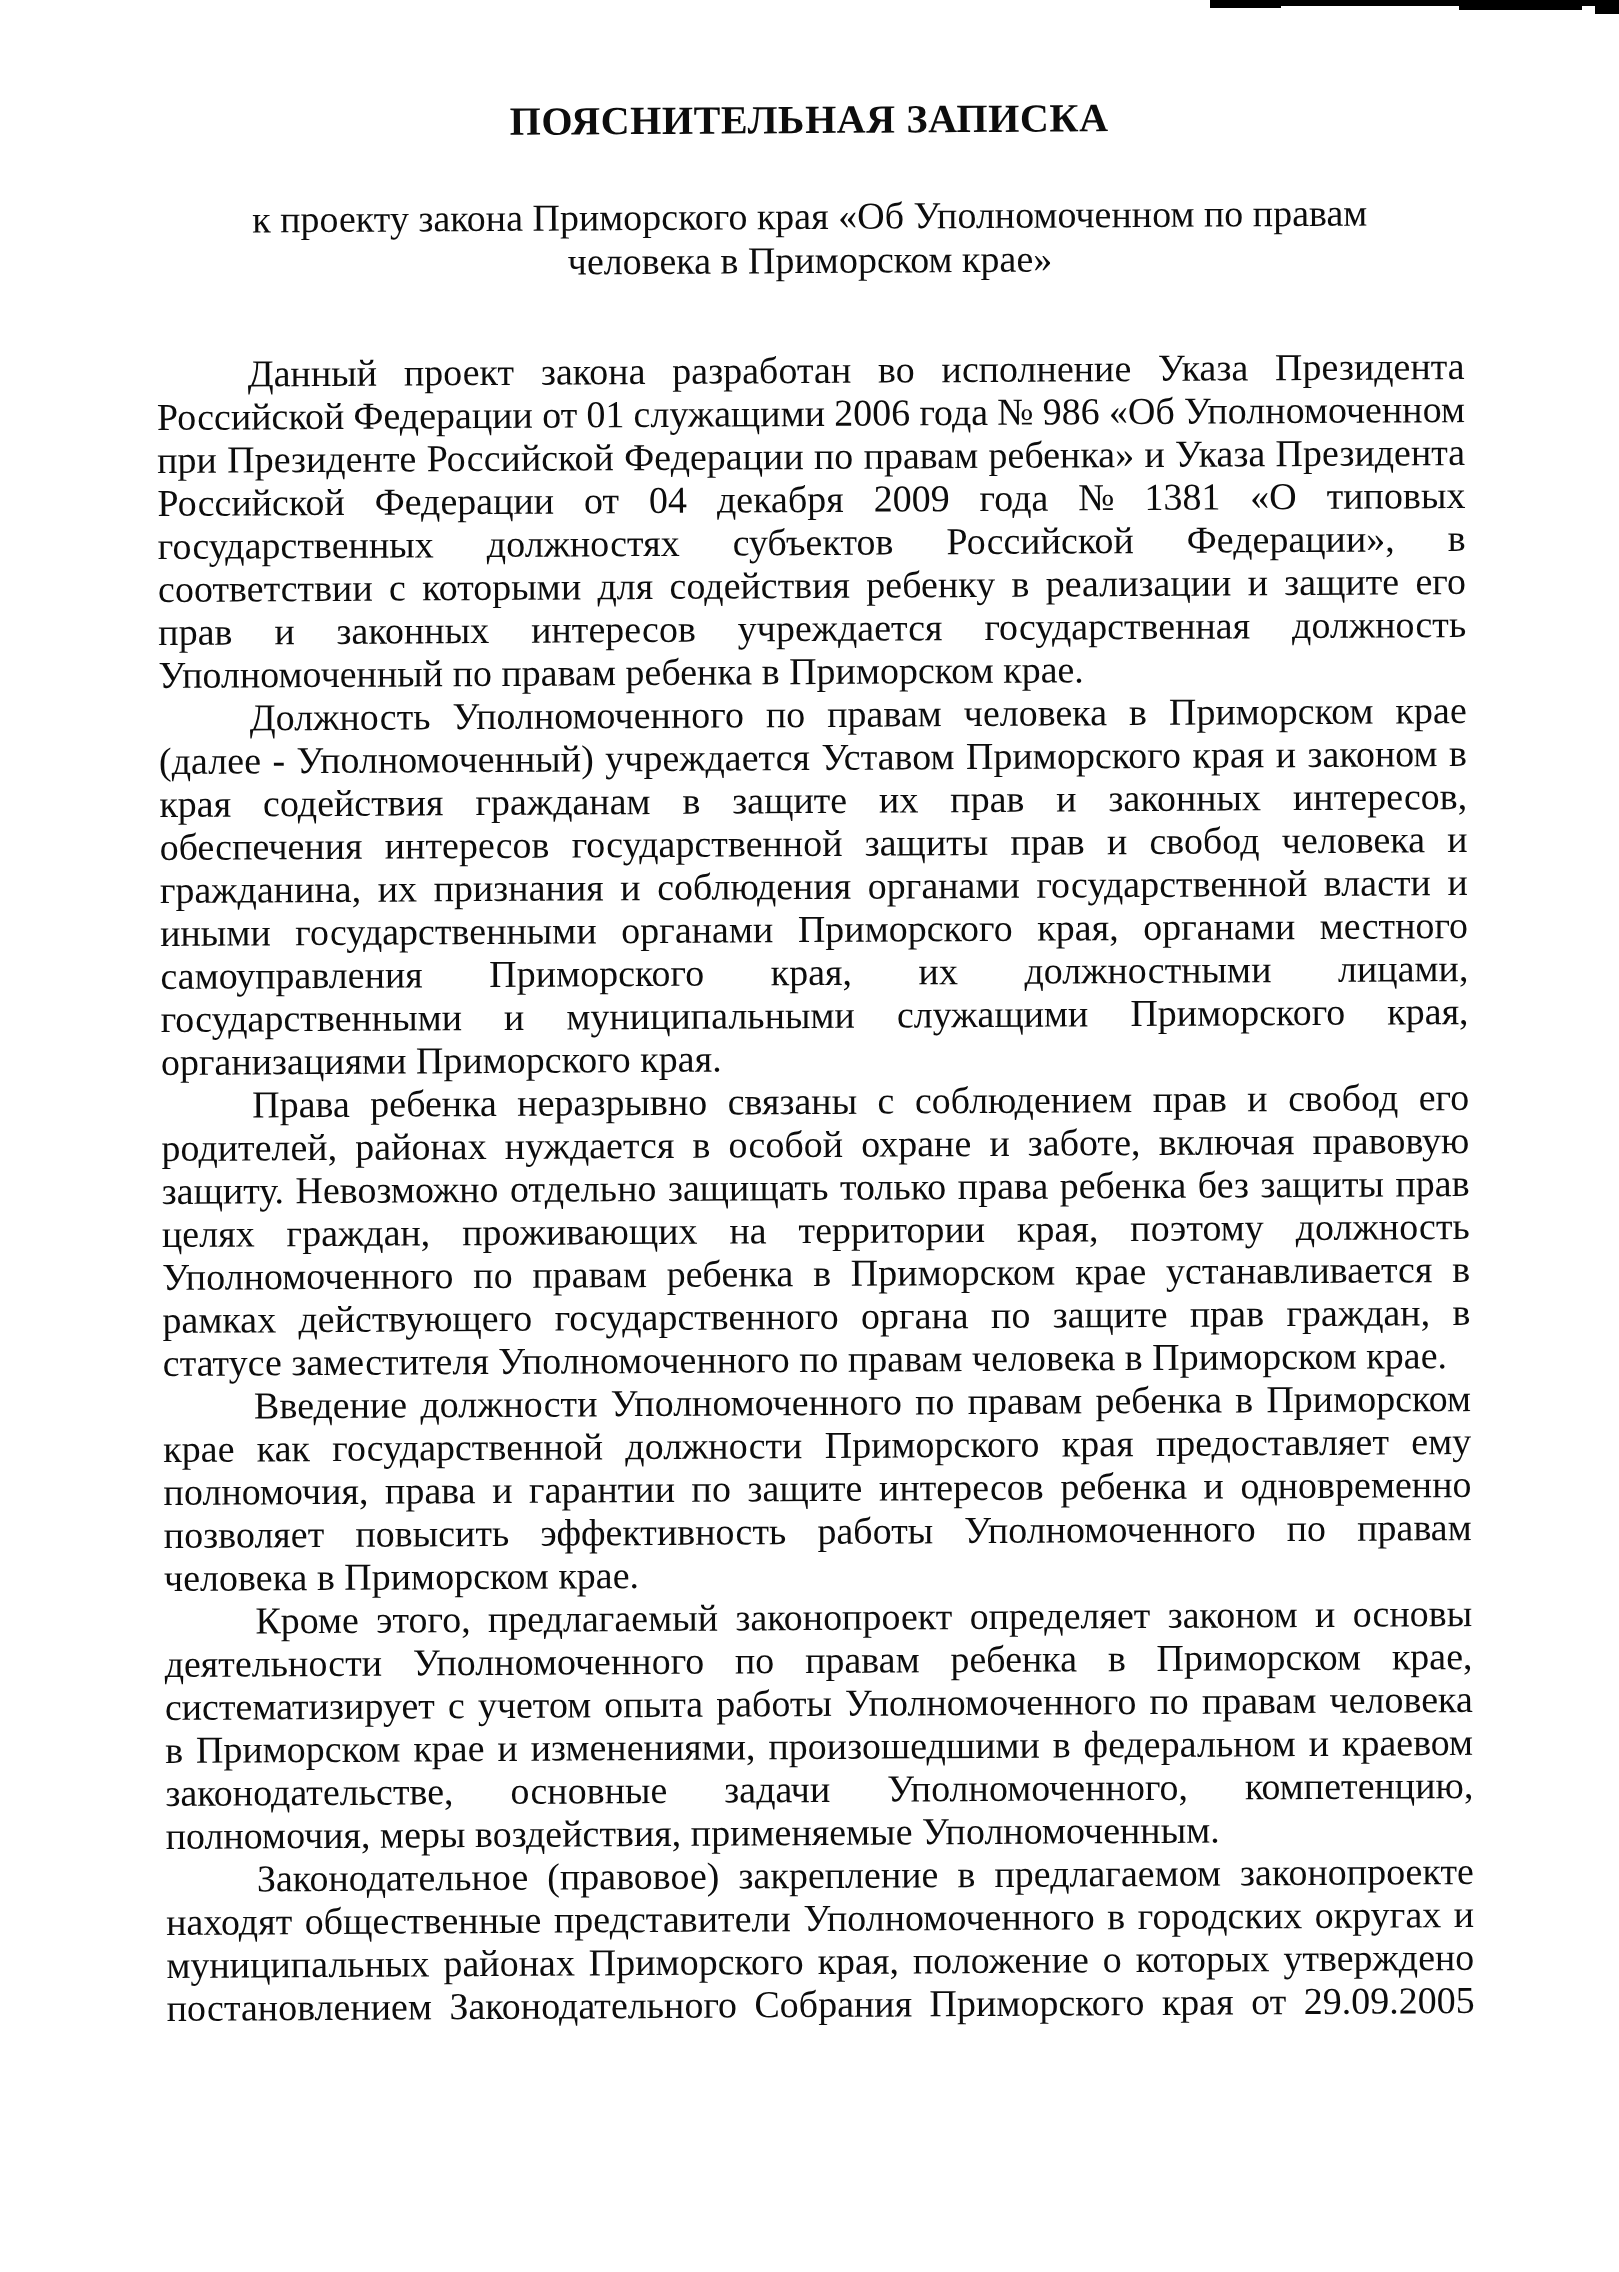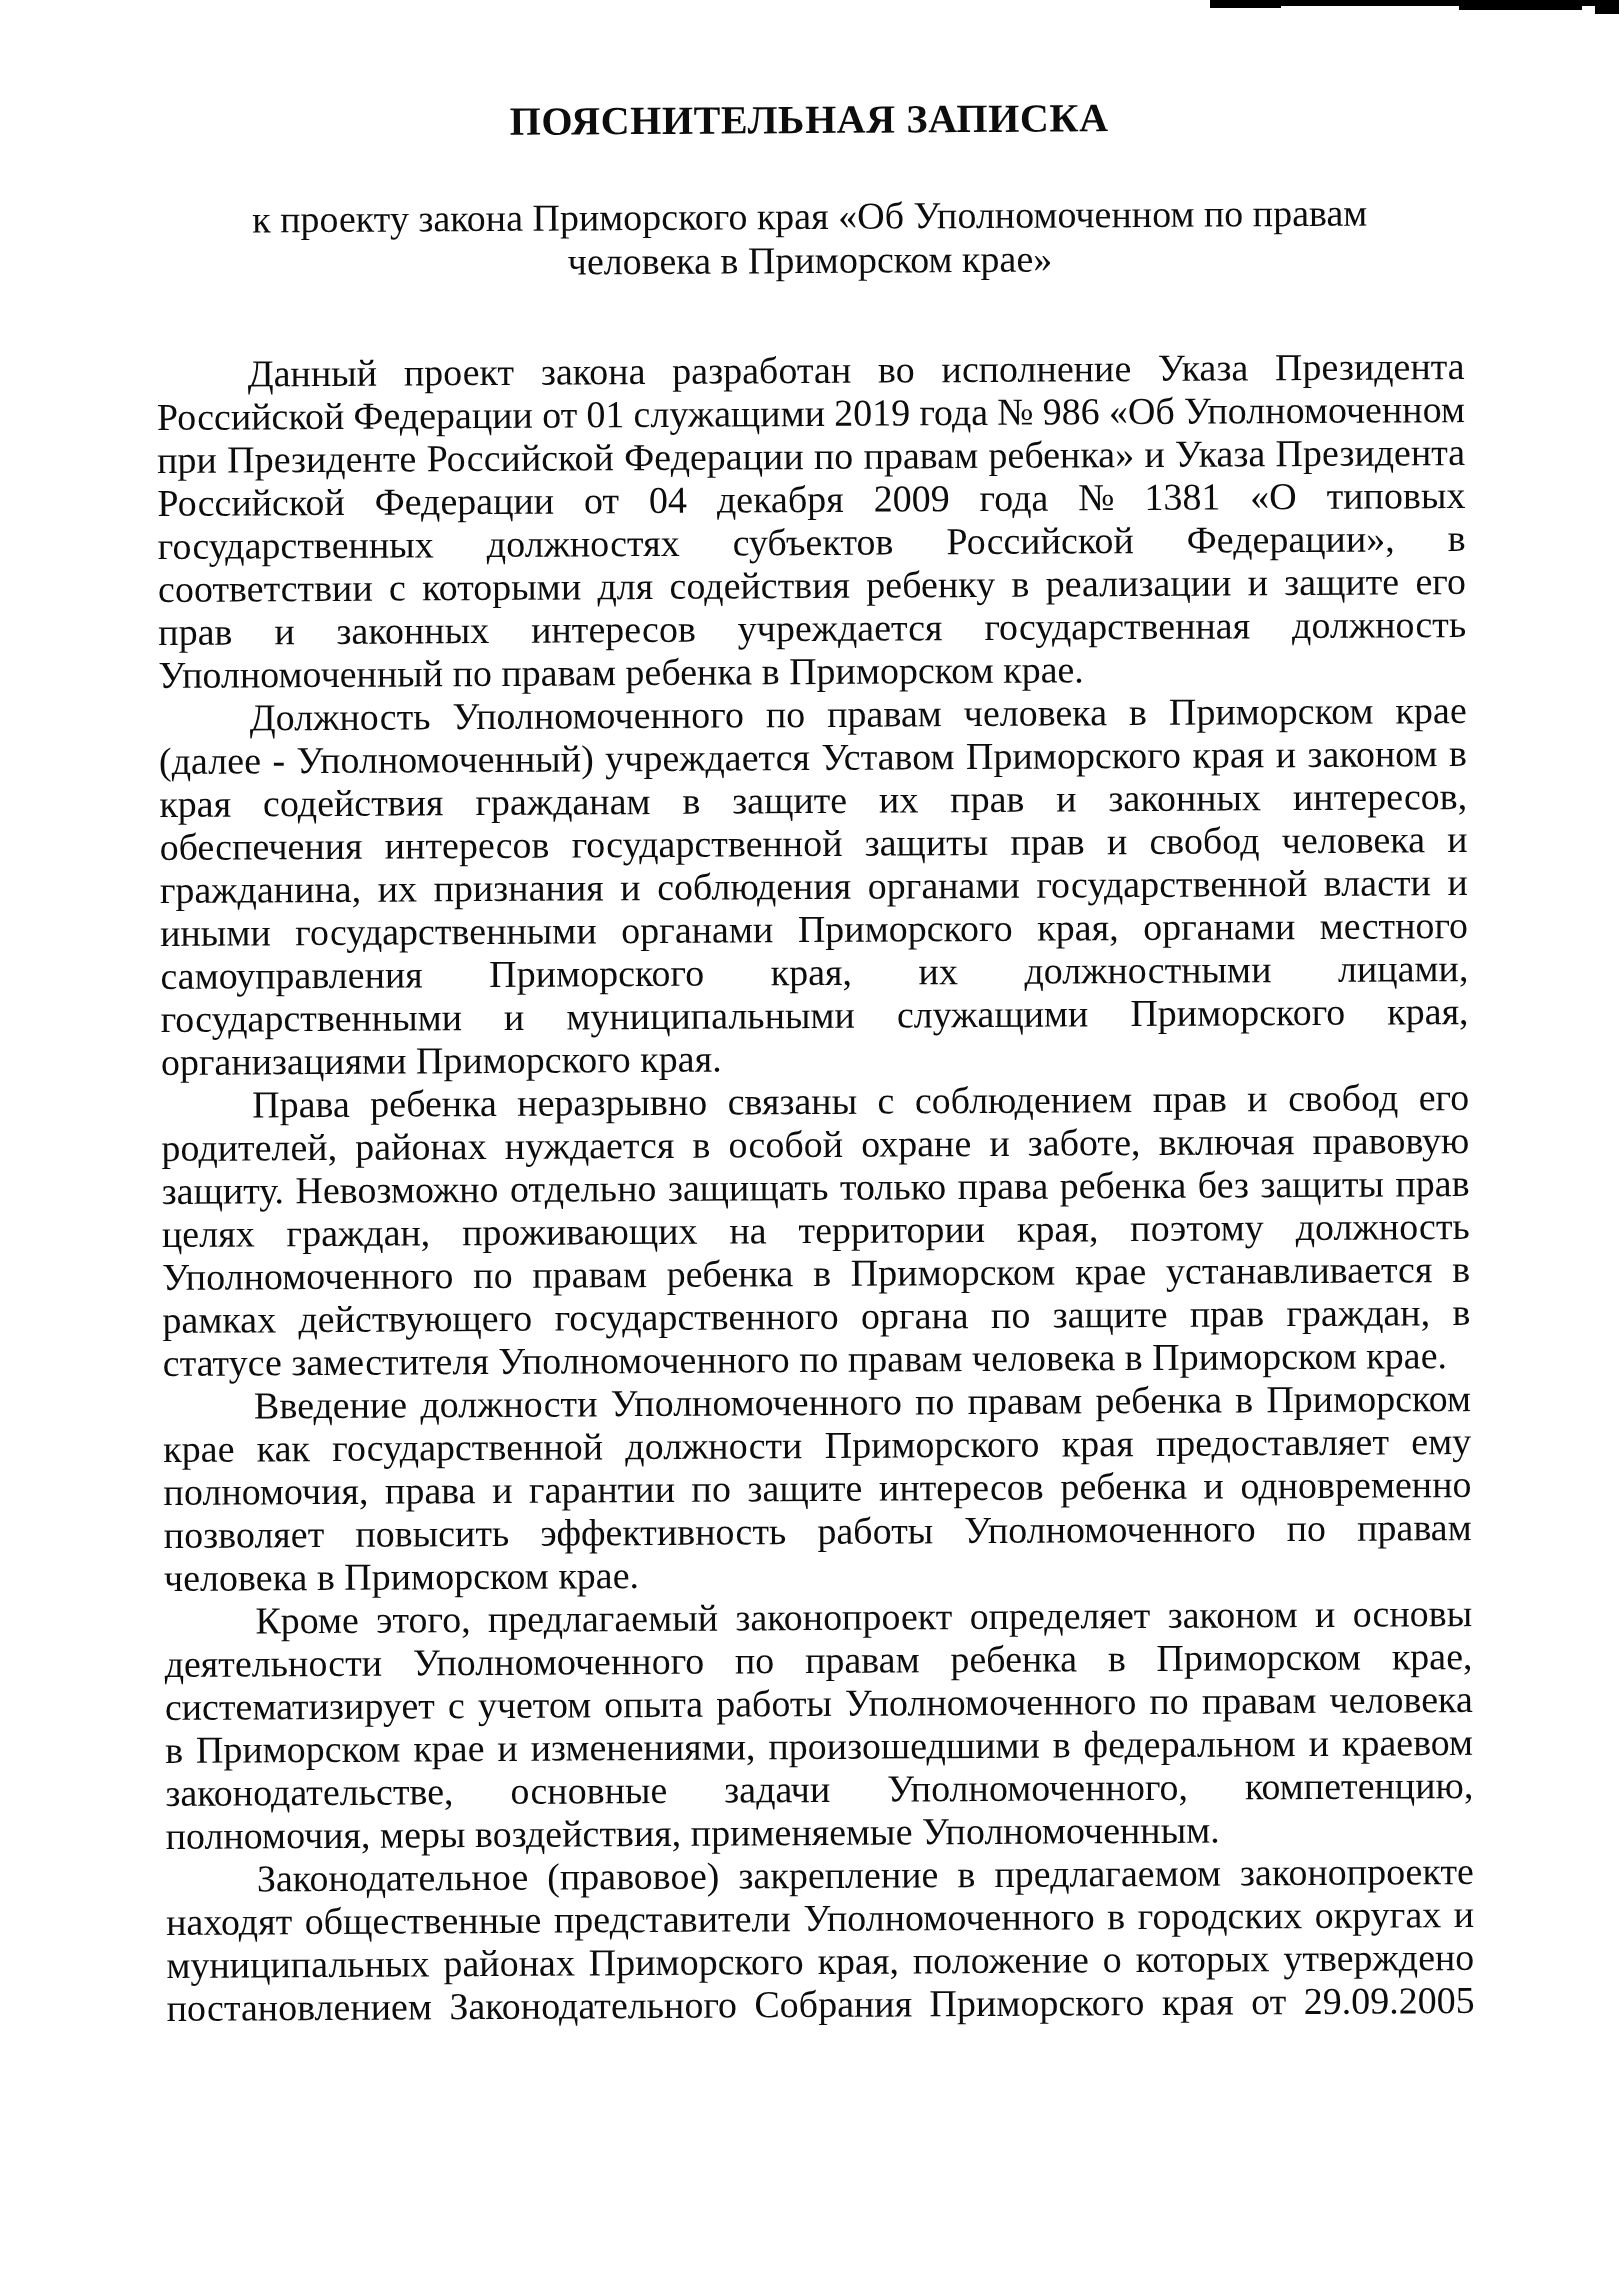--- a/index.html
+++ b/index.html
@@ -78,21 +78,21 @@
             <span>исполнение</span>
             <span>Указа</span>
             <span>Президента</span>
           </div>
           <div class="line just">
             <span>Российской</span>
             <span>Федерации</span>
             <span>от</span>
             <span>01</span>
             <span>служащими</span>
-            <span>2019</span>
+            <span>2006</span>
             <span>года</span>
             <span>№</span>
             <span>986</span>
             <span>«Об</span>
             <span>Уполномоченном</span>
           </div>
           <div class="line just">
             <span>при</span>
             <span>Президенте</span>
             <span>Российской</span>

